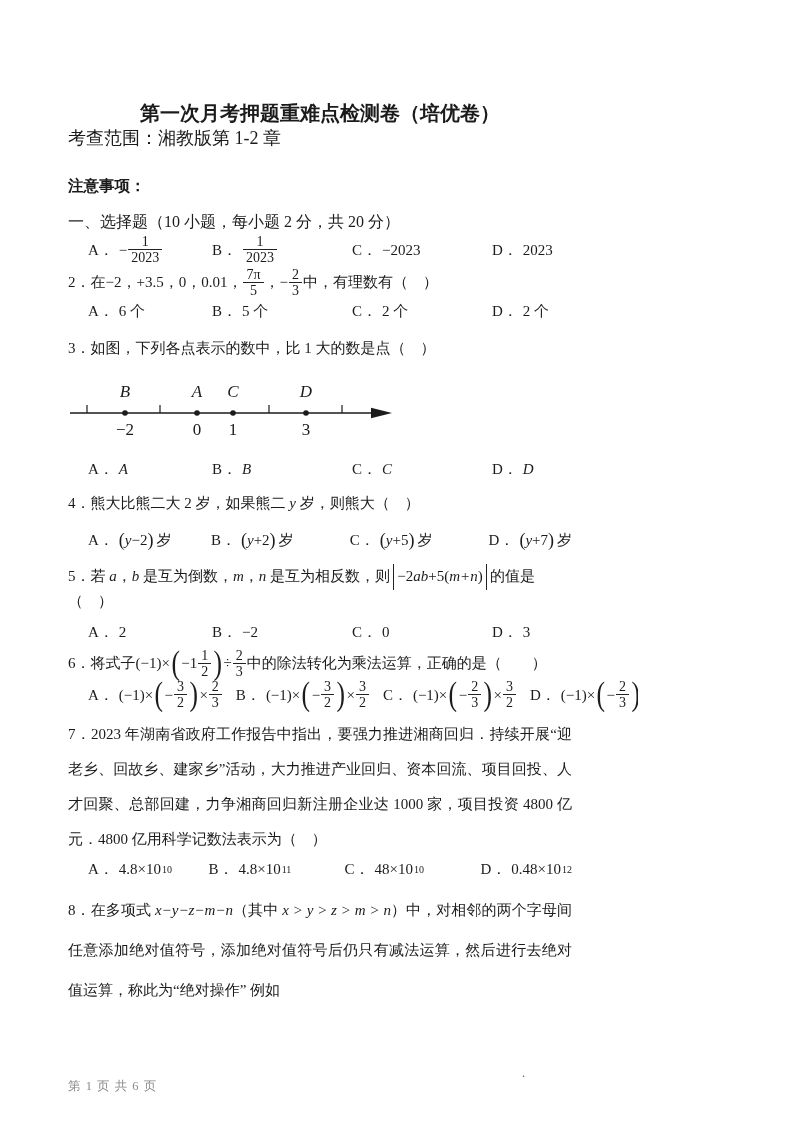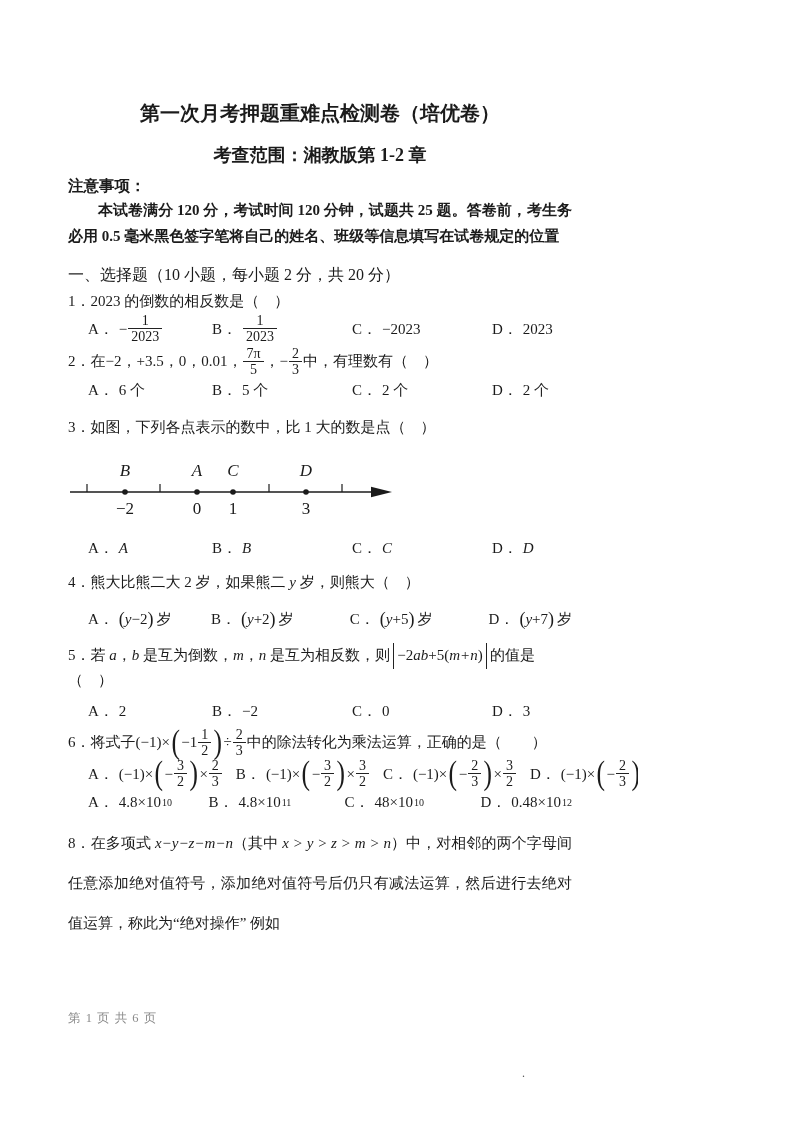--- a/index.html
+++ b/index.html
@@ -1,22 +1,22 @@
 <!DOCTYPE html>
 <html><head>
 <meta charset="utf-8">
 <style>
   *{box-sizing:border-box;margin:0;padding:0}
   body{margin:0;background:#ffffff}
   .page{position:relative;width:638px;height:1122px;background:#fff;color:#1b1b1b;
         font-family:"Liberation Serif","DejaVu Serif",serif;font-size:15px;
         padding:100px 66px 4px 68px;overflow:hidden}
   .title{font-size:20px;font-weight:700;text-align:center;line-height:26px}
-  .subtitle{font-size:18px;font-weight:700;text-align:center;line-height:24px;margin-top:17px}
-  .notice-h{font-weight:700;font-size:15.5px;line-height:21px;margin-top:8px}
+  .subtitle{font-size:18px;font-weight:400;line-height:24px;}
+  .notice-h{font-weight:700;font-size:15.5px;line-height:21px;margin-top:25px}
   .notice-b{font-weight:700;line-height:26px;margin-top:1px;text-indent:2em;text-align:justify}
   .sec-h{font-weight:400;font-size:16px;line-height:22px;margin-top:15px}
   .stem{line-height:21px}
   .para{line-height:35px;text-align:justify}
   .para8{line-height:40px;text-align:justify}
   .mt2{margin-top:2px}.mt5{margin-top:5px}.mt6{margin-top:6px}.mt8{margin-top:16px}
   .mt10{margin-top:10px}.mt13{margin-top:13px}.mt14{margin-top:14px}
   .opts{display:flex;align-items:center;margin-left:20px;line-height:21px}
   .o{display:flex;align-items:center;white-space:nowrap}
   .o1{width:124px}.o2{width:140px}.o3{width:140px}.o4{flex:1}
@@ -31,37 +31,33 @@
       margin:0 3px;transform:translateY(-1px)}
   .iv{font-style:italic}
   .p4{font-size:18px;line-height:15px;vertical-align:-2px}
   .unit{margin-left:3px}
   sup{font-size:10px;line-height:0;vertical-align:6px;margin-left:1px}
   .nlwrap{margin-top:14px}
   .nl .ln{stroke:#1b1b1b;stroke-width:1.5}
   .nl .tk{stroke:#1b1b1b;stroke-width:1.2}
   .nl text{font-family:"Liberation Serif","DejaVu Serif",serif;font-size:17px;fill:#1b1b1b;text-anchor:middle}
   .nl .lbl{font-style:italic}
-  .footer{position:absolute;left:68px;top:1010px;color:#8a8a8a;font-size:12.5px;letter-spacing:1px}
+  .footer{position:absolute;left:68px;top:1078px;color:#8a8a8a;font-size:12.5px;letter-spacing:1px}
   .dot{position:absolute;left:522px;top:1066px;color:#555;font-size:12px}
 </style>
 </head>
 <body>
 
 <div class="page">
 
   <div class="title">第一次月考押题重难点检测卷（培优卷）</div>
   <div class="subtitle">考查范围：湘教版第 1-2 章</div>
   <div class="notice-h">注意事项：</div>
-  <div class="notice-b">本试卷满分 120 分，考试时间 120 分钟，试题共 25 题。答卷前，考生务必用 0.5 毫米黑色签字笔将自己的姓名、班级等信息填写在试卷规定的位置</div>
   <div class="sec-h">一、选择题（10 小题，每小题 2 分，共 20 分）</div>
 
-  <div class="stem mt5">
-    <span>1．</span><span>2023 的倒数的相反数是（　）</span>
-  </div>
   <div class="opts mt2">
     <div class="o o1">
       <span class="lab">A．</span>
       <span>−</span>
       <span class="fr">
           <span>1</span>
           <span class="d">2023</span>
         </span>
     </div>
     <div class="o o2">
@@ -270,20 +266,23 @@
         </span>
         <span class="bp">)</span>
         <span>×</span>
         <span class="fr">
           <span>2</span>
           <span class="d">3</span>
         </span>
       </div>
   </div>
 
+  <div class="para mt6">
+    <span>7．</span><span>2023 年湖南省政府工作报告中指出，要强力推进湘商回归．持续开展“迎老乡、回故乡、建家乡”活动，大力推进产业回归、资本回流、项目回投、人才回聚、总部回建，力争湘商回归新注册企业达 1000 家，项目投资 4800 亿元．4800 亿用科学记数法表示为（　）</span>
+  </div>
   <div class="opts mt2">
     <div class="o o1">
         <span class="lab">A．</span>
         <span>4.8×10</span>
         <sup>10</sup>
       </div>
     <div class="o o2">
         <span class="lab">B．</span>
         <span>4.8×10</span>
         <sup>11</sup>

